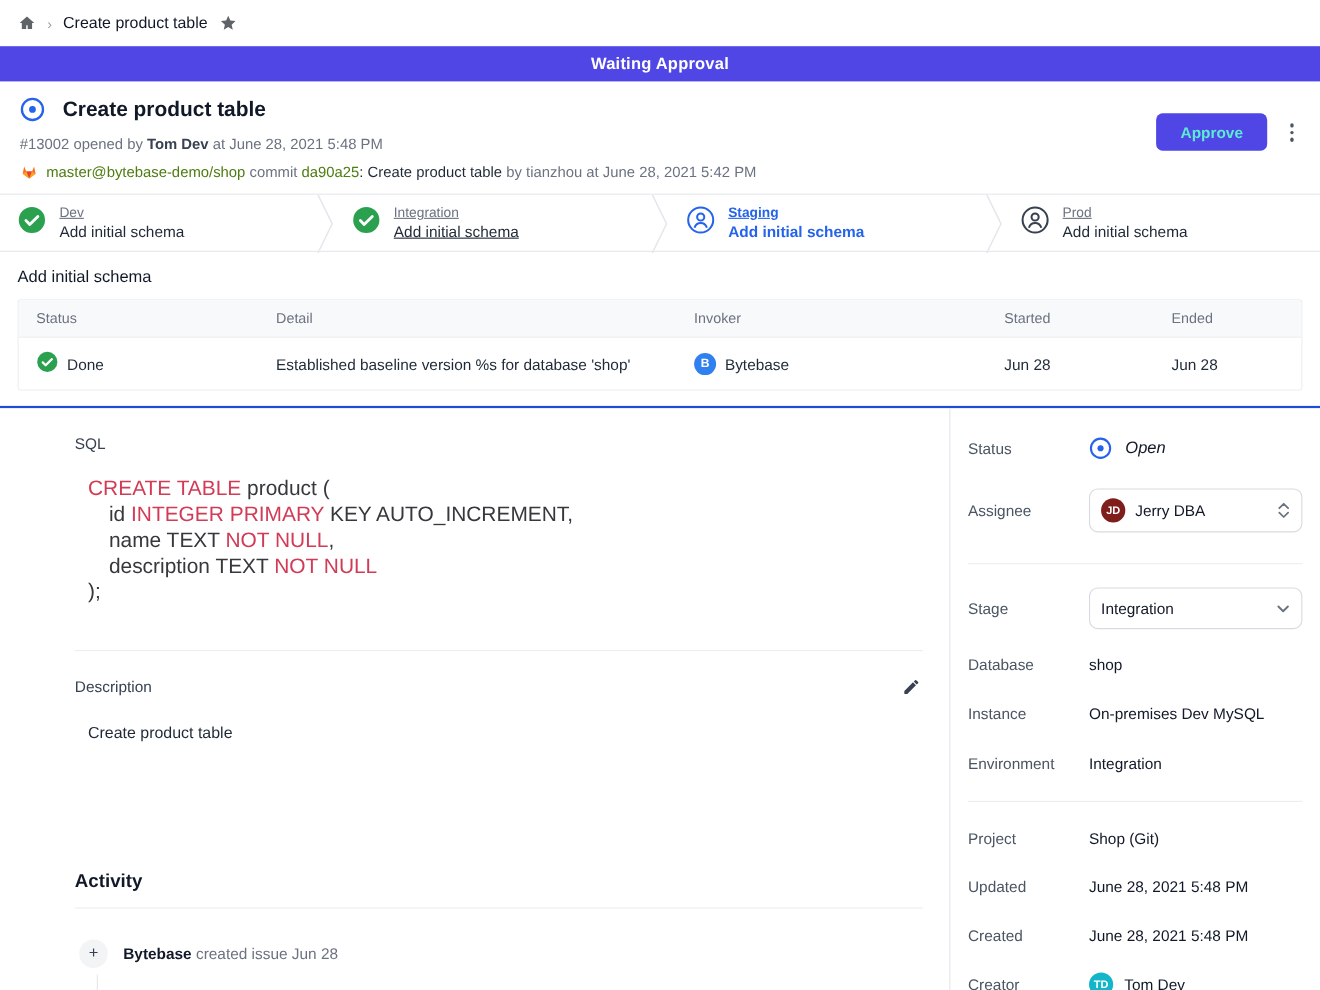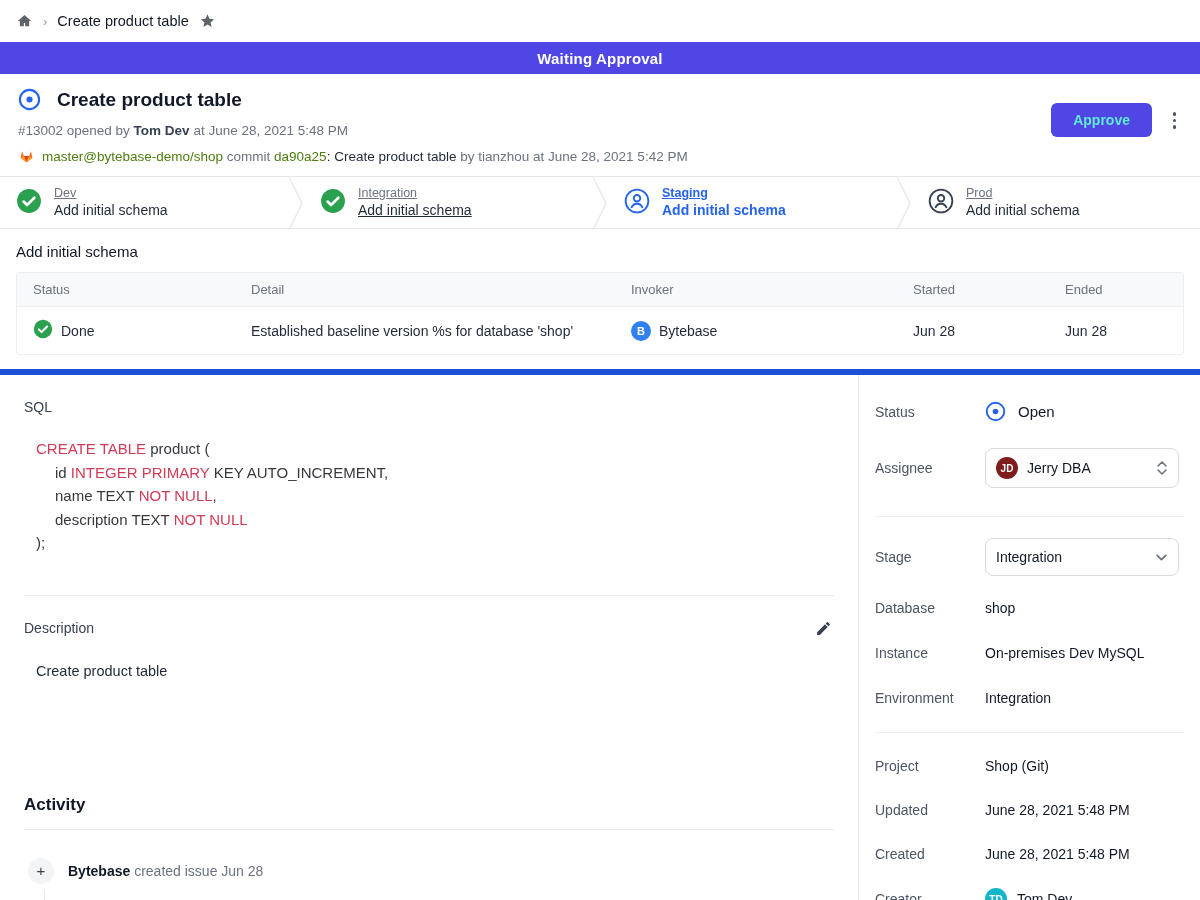--- a/index.html
+++ b/index.html
@@ -45,26 +45,26 @@
   
   .task-section { padding:12px 16px 14px 16px; }
   .task-title { font-size:15px; color:#111827; margin:2px 0 12px 0; }
   .tbl { border:1px solid #eceef1; border-radius:3px; overflow:hidden; }
   .tbl-head, .tbl-row { display:grid; grid-template-columns:218px 380px 282px 152px 1fr; }
   .tbl-head { background:#f8f9fa; border-bottom:1px solid #eceef1; }
   .tbl-head > div { padding:9px 16px; font-size:13px; color:#6b7280; }
   .tbl-row > div { padding:12px 16px; font-size:14px; color:#1f2937; display:flex; align-items:center; gap:8px; }
 
   
-  .content { flex:1; display:flex; border-top:6px solid #1d4ed8; min-height:0; }
+  .content { flex:1; display:flex; border-top:2px solid #1d4ed8; min-height:0;padding-left:44px; }
   .main { width:858px; padding:24px 24px 0 24px; }
   .side { flex:1; border-left:1px solid #e5e7eb; padding:26px 16px 0 16px; }
 
   .sql-label { font-size:14px; color:#374151; }
-  .sql-code { margin:22px 0 0 12px; font-size:15px; line-height:23.5px; color:#37383d; }
+  .sql-code { margin:22px 0 0 12px; font-size:19px; line-height:23.5px; color:#37383d; }
   .sql-code .kw { color:#d23b56; }
   .hr { border-top:1px solid #ebedf0; margin:40px 0 0 0; }
   .desc-head { display:flex; align-items:center; justify-content:space-between; margin-top:22px; }
   .desc-label { font-size:14px; color:#374151; }
   .pencil { cursor:pointer; display:flex; padding:2px; }
   .desc-text { margin:24px 0 0 12px; font-size:14.5px; color:#1f2937; }
 
   .activity-title { margin-top:116px; font-size:17px; font-weight:700; color:#111827; }
   .activity-hr { border-top:1px solid #ebedf0; margin-top:14px; }
   .activity-item { display:flex; align-items:center; gap:14px; margin:28px 0 0 4px; position:relative; }
@@ -264,21 +264,21 @@
     <div class="side">
       <div class="side-row" style="margin-bottom:26px;">
         <span class="side-label">Status</span>
         <span class="side-value">
           <span class="open-ico">
               <svg width="21" height="21" viewBox="0 0 24 24">
                 <circle cx="12" cy="12" r="10" fill="none" stroke="#2563eb" stroke-width="2.2"></circle>
                 <circle cx="12" cy="12" r="3.2" fill="#2563eb"></circle>
               </svg>
             </span>
-          <span style="font-size:15px;">Open</span>
+          <span style="font-size:15px;font-style:italic;">Open</span>
         </span>
       </div>
       <div class="side-row" style="margin-bottom:28px;">
         <span class="side-label">Assignee</span>
         <button class="side-sel">
           <span class="avatar av-sm" style="background:#7f1d1d;">JD</span>
           <span class="grow">Jerry DBA</span>
           <svg width="12" height="16" viewBox="0 0 12 16" fill="none" stroke="#6b7280" stroke-width="1.6" stroke-linecap="round" stroke-linejoin="round">
               <path d="M2 6l4-4 4 4M2 10l4 4 4-4"></path>
             </svg>

